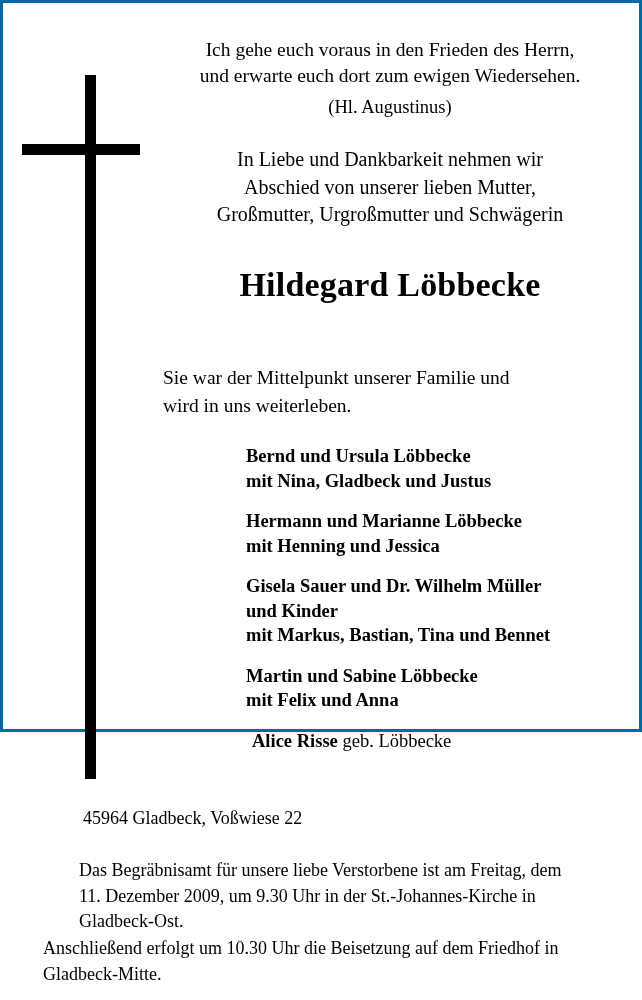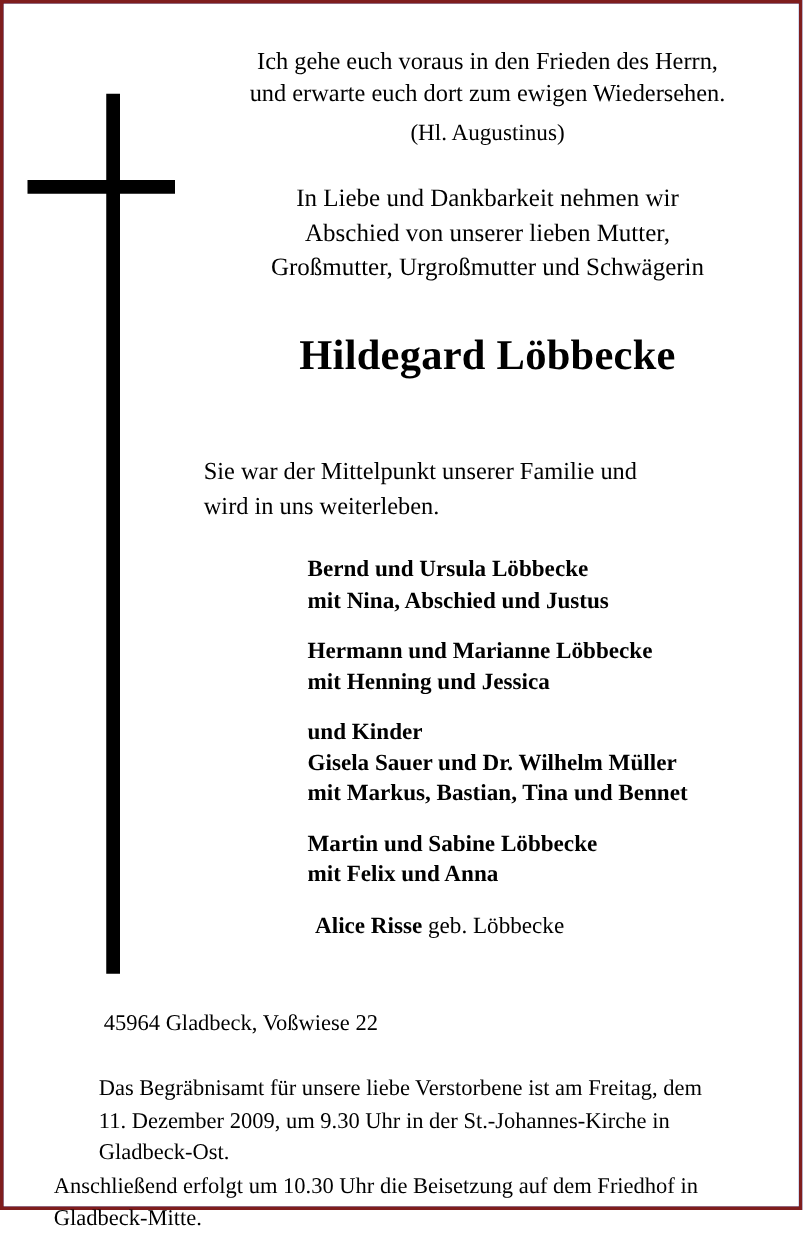--- a/index.html
+++ b/index.html
@@ -10,24 +10,24 @@
   body {
     width: 642px;
     height: 1000px;
     font-family: "Liberation Serif", "DejaVu Serif", serif;
     color: #000000;
     overflow: hidden;
   }
   .page {
     position: relative;
     width: 642px;
-    height: 968px;
+    height: 732px;
     box-sizing: border-box;
-    border: 3px solid #7f1d1d;
-    background: #3b82f6;
+    border: 3px solid #0369a1;
+    background: #14532d;
   }
   .inner {
     position: absolute;
     left: 0; top: 0; right: 0; bottom: 0;
     background: #ffffff;
   }
 
   
   .cross-vertical {
     position: absolute;
@@ -192,29 +192,29 @@
 
 
     <div class="block memorial">
       <div>Sie war der Mittelpunkt unserer Familie und</div>
       <div>wird in uns weiterleben.</div>
     </div>
 
     <div class="block family">
       <div class="family-group">
         <div class="family-line bold">Bernd und Ursula Löbbecke</div>
-        <div class="family-line bold">mit Nina, Abschied und Justus</div>
+        <div class="family-line bold">mit Nina, Gladbeck und Justus</div>
       </div>
       <div class="family-group">
         <div class="family-line bold">Hermann und Marianne Löbbecke</div>
         <div class="family-line bold">mit Henning und Jessica</div>
       </div>
       <div class="family-group">
+        <div class="family-line bold">Gisela Sauer und Dr. Wilhelm Müller</div>
         <div class="family-line bold">und Kinder</div>
-        <div class="family-line bold">Gisela Sauer und Dr. Wilhelm Müller</div>
         <div class="family-line bold">mit Markus, Bastian, Tina und Bennet</div>
       </div>
       <div class="family-group">
         <div class="family-line bold">Martin und Sabine Löbbecke</div>
         <div class="family-line bold">mit Felix und Anna</div>
       </div>
       <div class="family-group indent">
         <div class="family-line mixed"><span class="b">Alice Risse</span><span class="n"> geb. Löbbecke</span></div>
       </div>
     </div>

